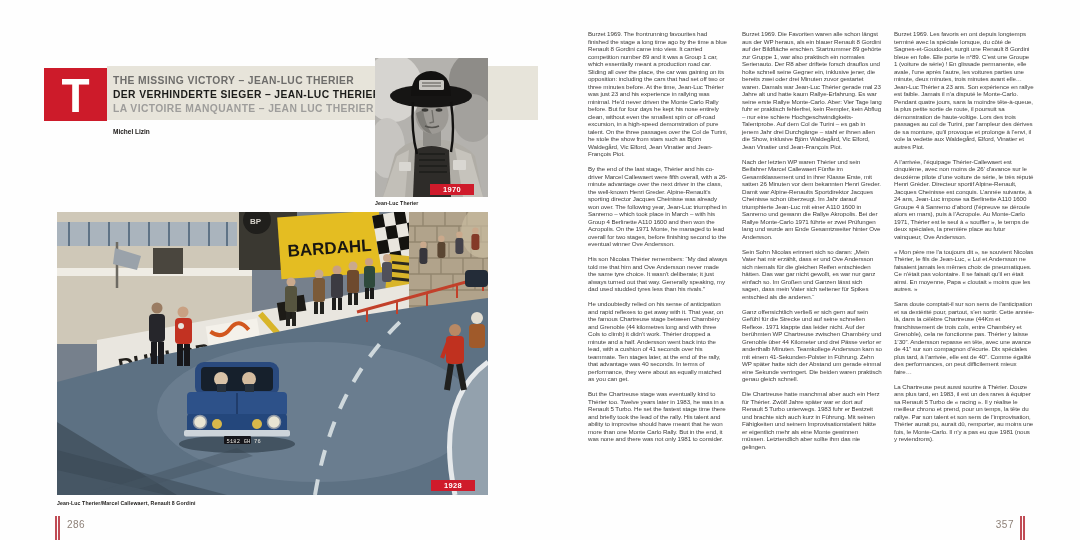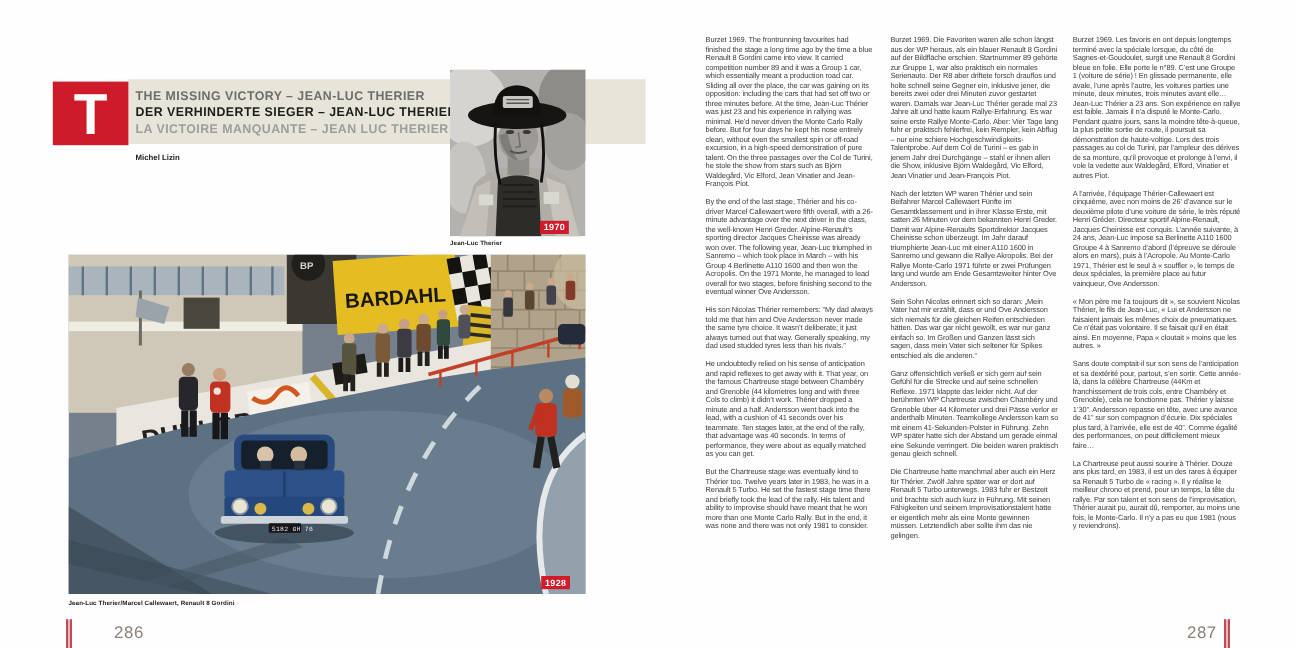--- a/index.html
+++ b/index.html
@@ -15,35 +15,35 @@
   .t-en{color:#6e6d6b;}
   .t-de{color:#1c1c1a;}
   .t-fr{color:#9e9d9b;}
   .author{position:absolute;left:113px;top:128px;font-size:6.5px;font-weight:bold;color:#23201e;}
   
   .photo{position:absolute;overflow:hidden;}
   .photo svg{display:block;}
   .portrait{left:375px;top:58px;width:113px;height:139px;}
   .rally{left:57px;top:212px;width:431px;height:283px;text-align:right;}
   .yearbadge{position:absolute;background:#cf1b2b;color:#fff;font-weight:bold;font-size:7.5px;
-             line-height:11px;padding:0 3px;letter-spacing:.3px;}
+             line-height:11px;padding:0 13px;letter-spacing:.3px;}
   .badge1970{right:14px;bottom:2px;}
   .badge1934{right:13px;bottom:4px;}
   .caption{position:absolute;font-size:5.2px;font-weight:bold;color:#1d1b19;letter-spacing:.1px;}
   .cap-portrait{left:375px;top:200px;}
   .cap-rally{left:57px;top:500px;}
   
   .col{position:absolute;top:30px;width:140px;color:#3e3d3b;font-size:6.2px;line-height:7.5px;
        letter-spacing:-.08px;text-align:left;}
   .col p{margin:0 0 7.5px 0;}
   .col-en{left:588px;}
   .col-de{left:742px;}
   .col-fr{left:894px;}
   
-  .pagenum{position:absolute;font-size:14px;color:#8e8178;letter-spacing:.5px;margin-left:28px;}
+  .pagenum{position:absolute;font-size:10px;color:#8e8178;letter-spacing:.5px;}
   .pn-left{left:67px;top:519px;}
   .pn-right{right:66px;top:519px;}
   .pagebar{position:absolute;top:516px;width:5px;height:24px;
            border-left:2px solid #c04c55;border-right:2px solid #c04c55;box-sizing:border-box;}
   .pb-left{left:55px;}
   .pb-right{left:1020px;}
 </style>
 </head>
 <body>
 
@@ -293,16 +293,16 @@
   <div class="col col-fr">
     <p>Burzet 1969. Les favoris en ont depuis longtemps terminé avec la spéciale lorsque, du côté de Sagnes-et-Goudoulet, surgit une Renault 8 Gordini bleue en folie. Elle porte le n°89. C’est une Groupe 1 (voiture de série) ! En glissade permanente, elle avale, l’une après l’autre, les voitures parties une minute, deux minutes, trois minutes avant elle… Jean-Luc Thérier a 23 ans. Son expérience en rallye est faible. Jamais il n’a disputé le Monte-Carlo. Pendant quatre jours, sans la moindre tête-à-queue, la plus petite sortie de route, il poursuit sa démonstration de haute-voltige. Lors des trois passages au col de Turini, par l’ampleur des dérives de sa monture, qu’il provoque et prolonge à l’envi, il vole la vedette aux Waldegård, Elford, Vinatier et autres Piot.</p>
     <p>A l’arrivée, l’équipage Thérier-Callewaert est cinquième, avec non moins de 26’ d’avance sur le deuxième pilote d’une voiture de série, le très réputé Henri Gréder. Directeur sportif Alpine-Renault, Jacques Cheinisse est conquis. L’année suivante, à 24 ans, Jean-Luc impose sa Berlinette A110 1600 Groupe 4 à Sanremo d’abord (l’épreuve se déroule alors en mars), puis à l’Acropole. Au Monte-Carlo 1971, Thérier est le seul à « souffler », le temps de deux spéciales, la première place au futur vainqueur, Ove Andersson.</p>
     <p>« Mon père me l’a toujours dit », se souvient Nicolas Thérier, le fils de Jean-Luc, « Lui et Andersson ne faisaient jamais les mêmes choix de pneumatiques. Ce n’était pas volontaire. Il se faisait qu’il en était ainsi. En moyenne, Papa « cloutait » moins que les autres. »</p>
     <p>Sans doute comptait-il sur son sens de l’anticipation et sa dextérité pour, partout, s’en sortir. Cette année-là, dans la célèbre Chartreuse (44Km et franchissement de trois cols, entre Chambéry et Grenoble), cela ne fonctionne pas. Thérier y laisse 1’30”. Andersson repasse en tête, avec une avance de 41” sur son compagnon d’écurie. Dix spéciales plus tard, à l’arrivée, elle est de 40”. Comme égalité des performances, on peut difficilement mieux faire…</p>
     <p>La Chartreuse peut aussi sourire à Thérier. Douze ans plus tard, en 1983, il est un des rares à équiper sa Renault 5 Turbo de « racing ». Il y réalise le meilleur chrono et prend, pour un temps, la tête du rallye. Par son talent et son sens de l’improvisation, Thérier aurait pu, aurait dû, remporter, au moins une fois, le Monte-Carlo. Il n’y a pas eu que 1981 (nous y reviendrons).</p>
   </div>
 
   <div class="pagebar pb-left"></div>
   <div class="pagenum pn-left">286</div>
-  <div class="pagenum pn-right">287</div>
+  <div class="pagenum pn-right">357</div>
   <div class="pagebar pb-right"></div>
 
 </div>
 
 </body></html>

